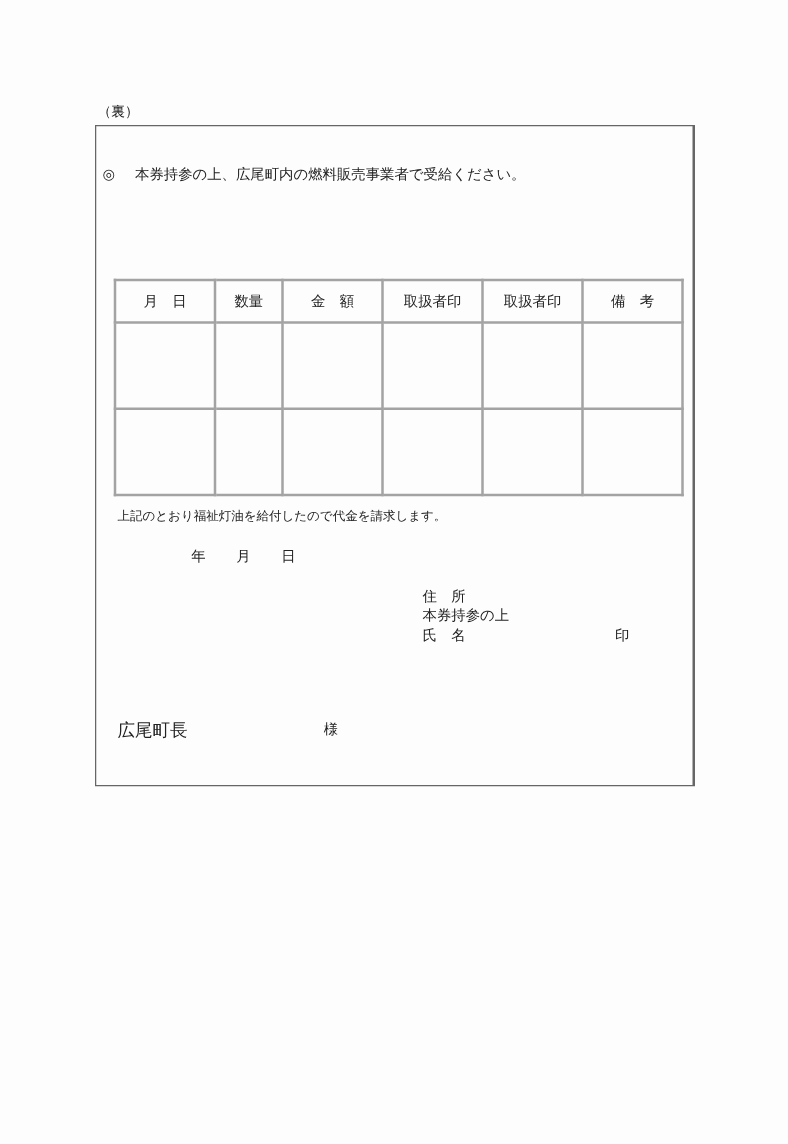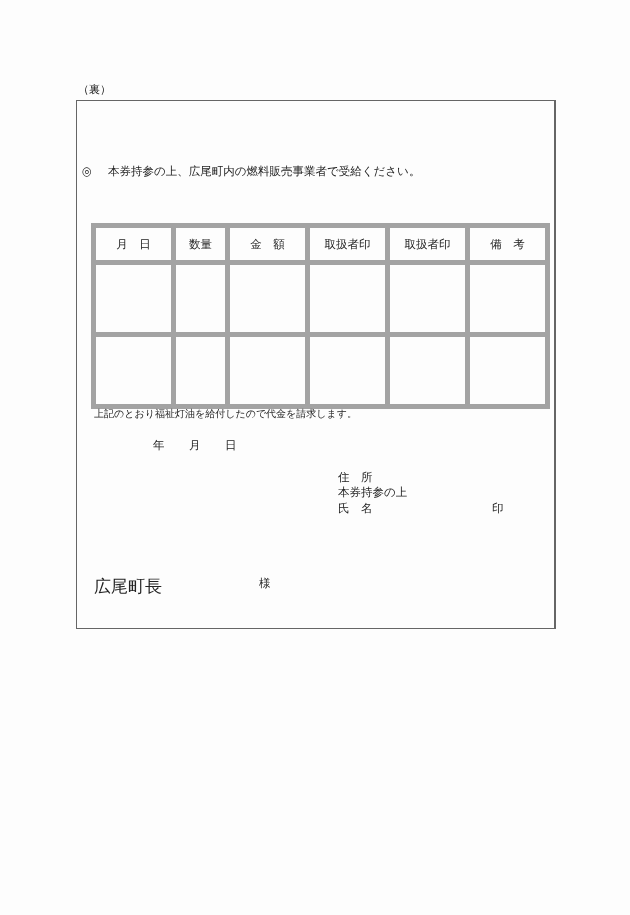--- a/index.html
+++ b/index.html
@@ -22,43 +22,43 @@
       position: absolute;
       left: 76px;
       top: 100px;
       width: 480px;
       height: 529px;
       border: 1px solid #666;
       box-sizing: border-box;
       border-right-width: 2px;
       border-bottom-width: 1px;
     }
-    .notice { left: 82px; top: 134px; font-size: 11.5px; margin-top: 32px; }
+    .notice { left: 82px; top: 134px; font-size: 11.5px; }
     .notice .mark { display: inline-block; width: 26px; }
     table.ledger {
       position: absolute;
       left: 91px;
       top: 223px;
       border-collapse: collapse;
       table-layout: fixed;
     }
     table.ledger th, table.ledger td {
-      border: 5px solid #a3a3a3;
+      border: 2px solid #a3a3a3;
       padding: 0;
       text-align: center;
       font-weight: normal;
       font-size: 11.5px;
     }
     table.ledger thead th { height: 32px; }
     table.ledger tbody td { height: 67px; }
     .declaration { left: 94px; top: 409px; font-size: 10px; }
     .date-line { top: 440px; font-size: 11.5px; }
     .addr { left: 338px; font-size: 11.5px; }
     .seal { left: 492px; top: 503px; font-size: 11.5px; }
-    .recipient { left: 94px; top: 578px; font-size: 17px; }
+    .recipient { left: 94px; top: 578px; font-size: 14px; }
     .honorific { left: 259px; top: 578px; font-size: 11.5px; }
   </style>
 </head>
 <body>
 
 <div class="abs side-label">（裏）</div>
 
 <div class="outer-box"></div>
 
 <div class="abs notice">

